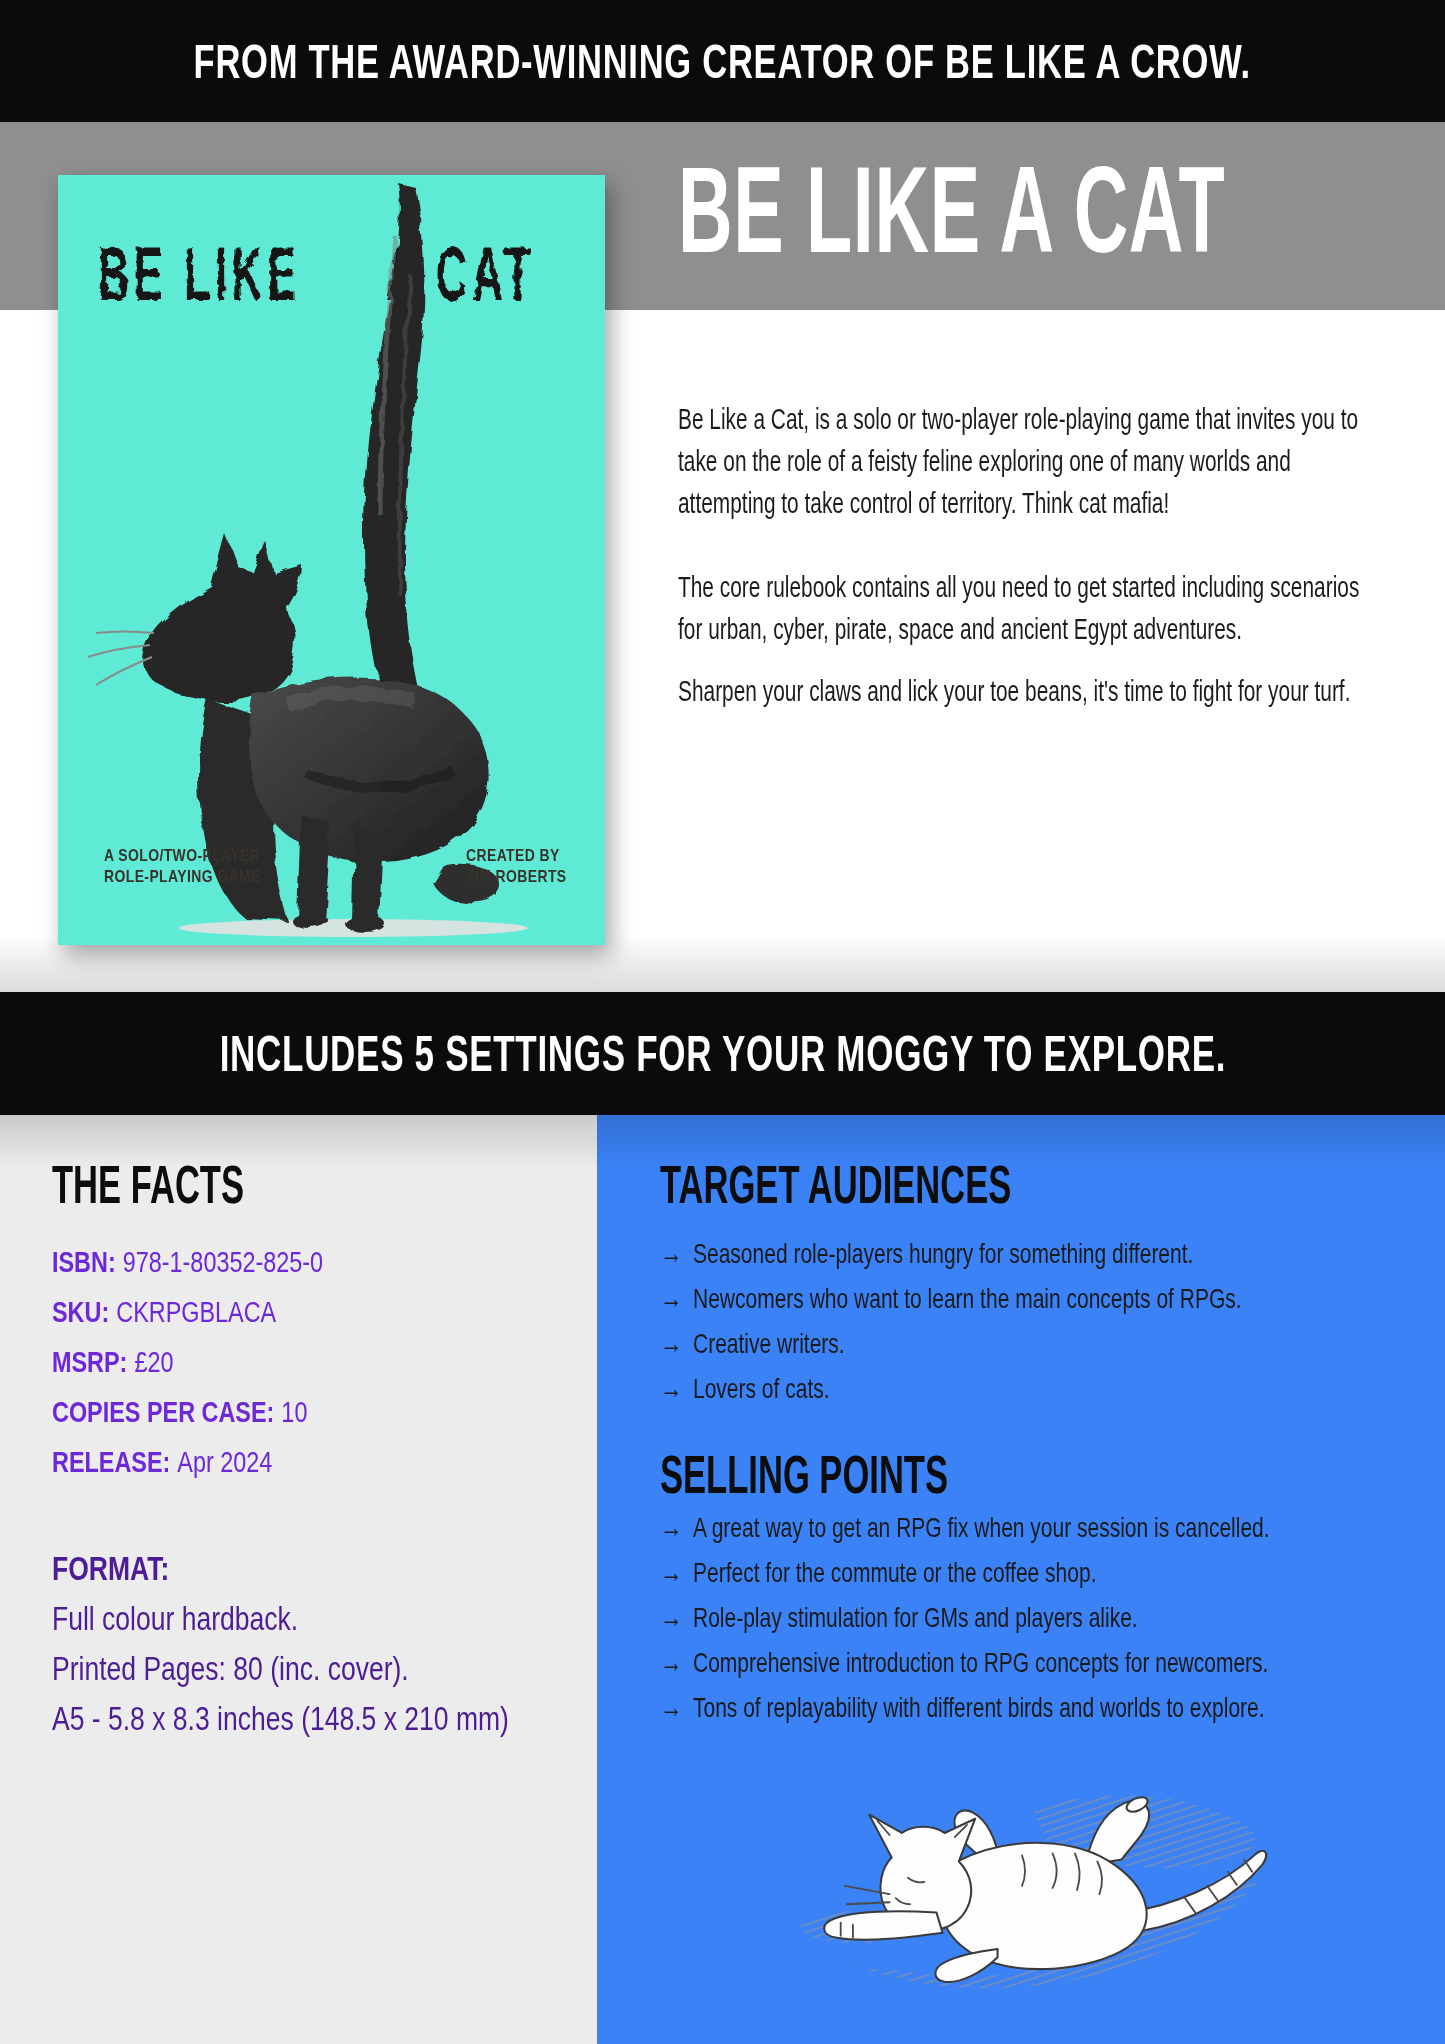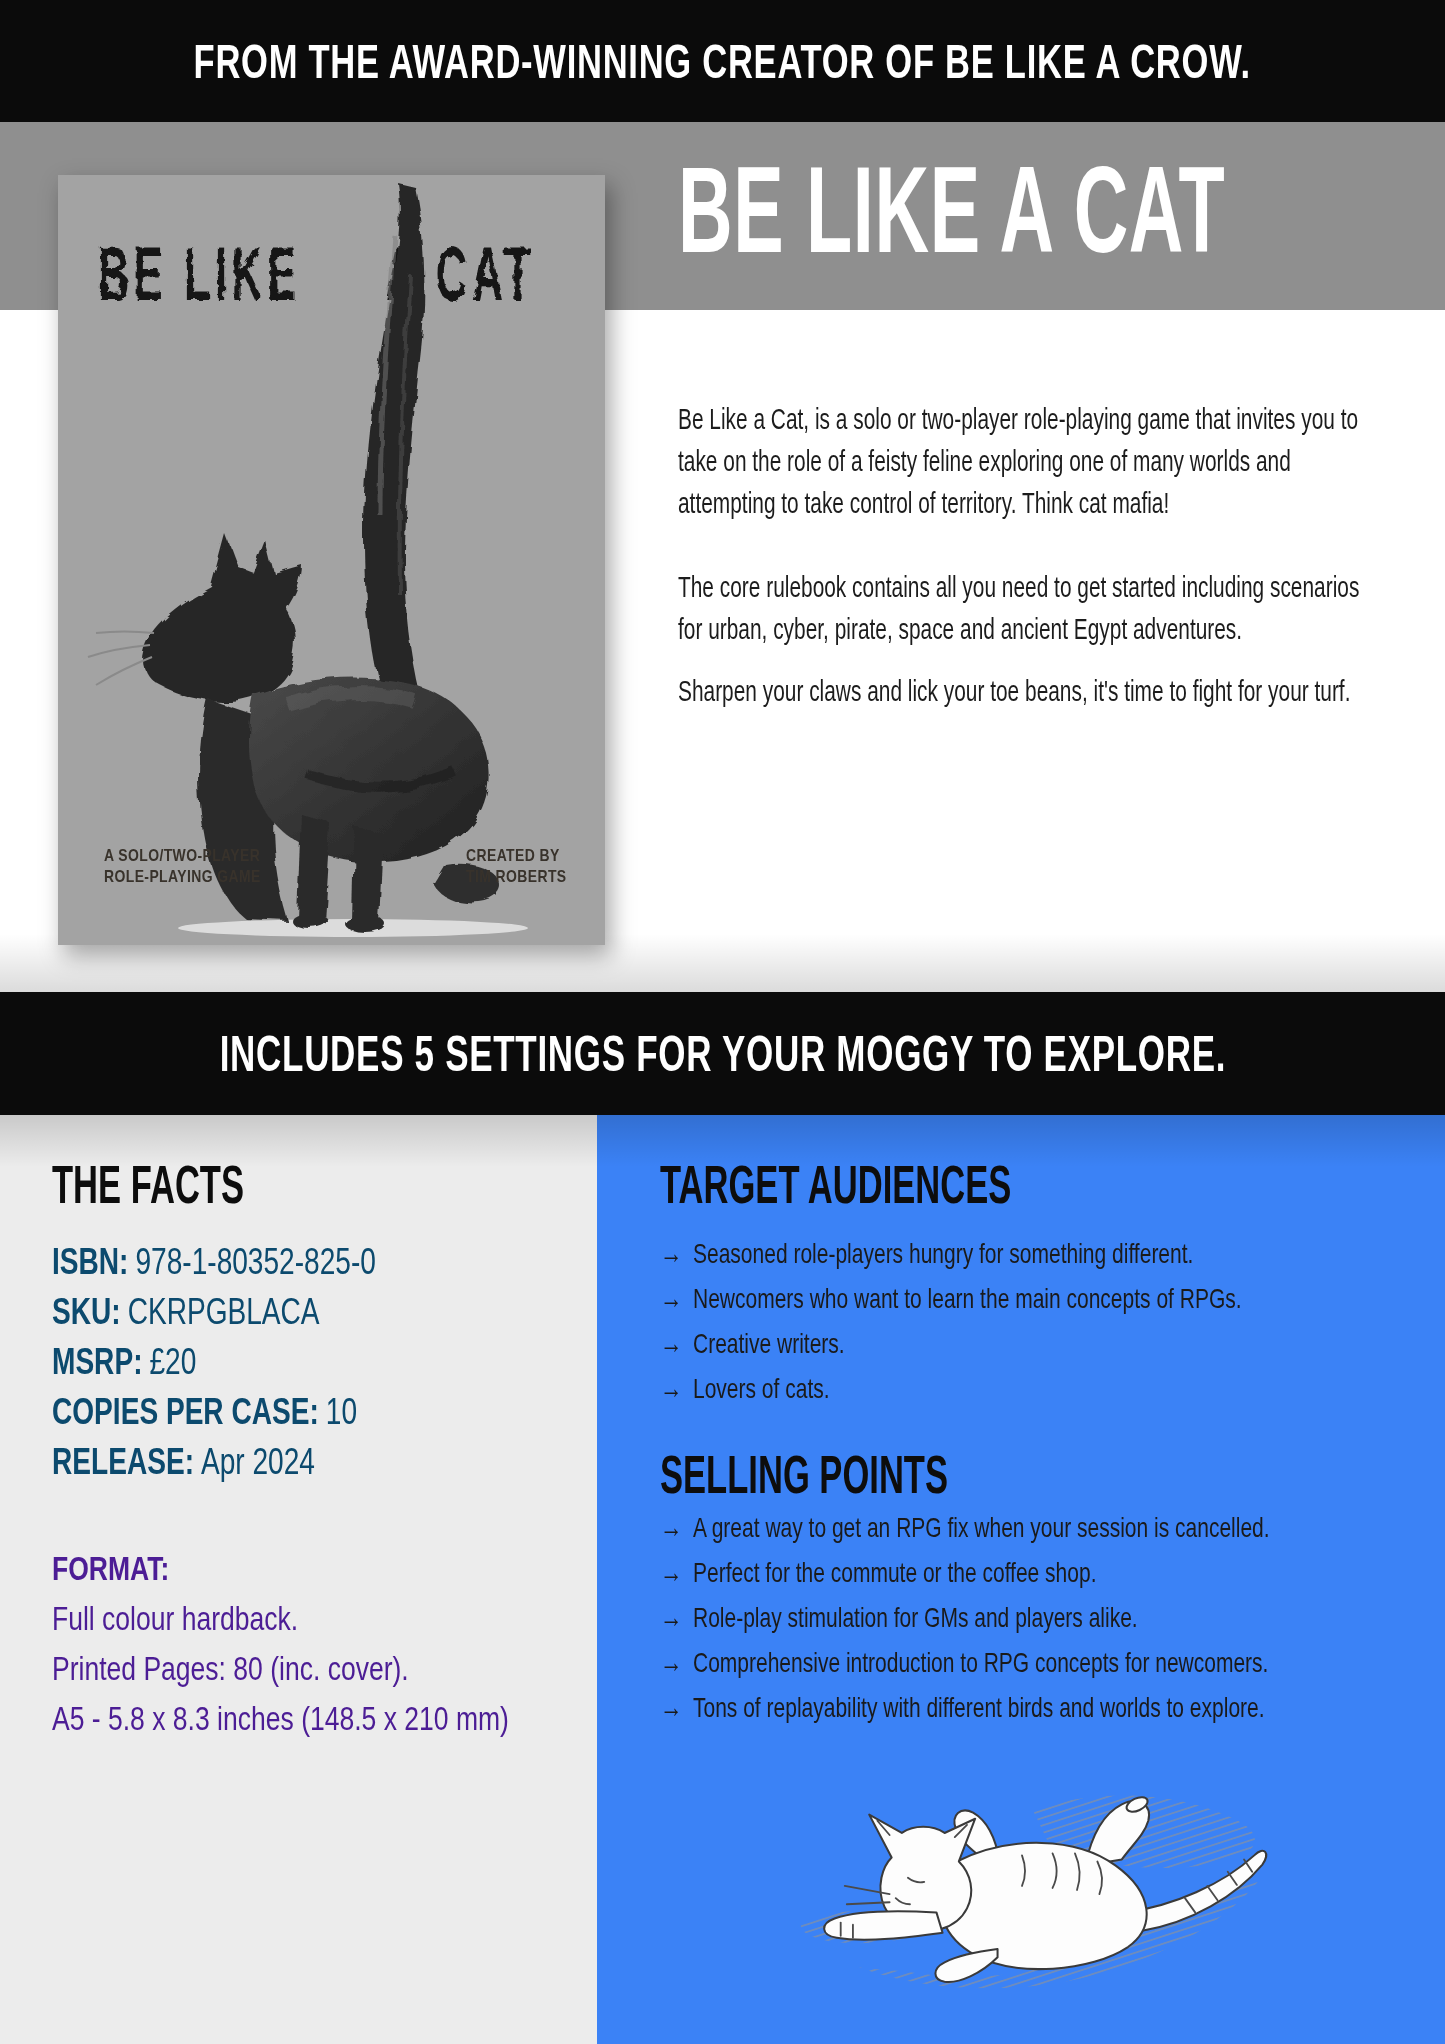--- a/index.html
+++ b/index.html
@@ -25,21 +25,21 @@
   #gray-band { position:absolute; left:0; top:122px; width:1445px; height:188px; background:#8f8f8f; }
   #hero-title {
     position:absolute; left:678px; top:140px; color:#ffffff; font-weight:700;
     font-size:122px; letter-spacing:1px; white-space:nowrap;
     transform:scaleX(0.62); transform-origin:left top; z-index:3;
   }
 
   
   #cover {
     position:absolute; left:58px; top:175px; width:547px; height:770px;
-    background:#a3a3a3; box-shadow:6px 10px 22px rgba(0,0,0,0.35); z-index:4;
+    background:#5eead4; box-shadow:6px 10px 22px rgba(0,0,0,0.35); z-index:4;
   }
   .credit {
     position:absolute; bottom:58px; font-size:17px; font-weight:700; line-height:21px;
     color:#38322b; letter-spacing:0.5px; white-space:nowrap;
     transform:scaleX(0.82); transform-origin:left bottom;
   }
   #credit-left { left:46px; }
   #credit-right { left:408px; }
 
   
@@ -61,21 +61,21 @@
   #col-right { position:absolute; left:597px; top:0; width:848px; height:929px; background:#3b82f6; }
   #shade-below {
     position:absolute; left:0; top:0; width:1445px; height:52px; z-index:3; pointer-events:none;
     background:linear-gradient(180deg, rgba(0,0,0,0.15) 0%, rgba(0,0,0,0) 100%);
   }
   .section-heading {
     position:absolute; font-weight:700; font-size:54px; color:#0d0d0d;
     white-space:nowrap; transform:scaleX(0.64); transform-origin:left top;
   }
   #facts-heading { left:52px; top:38px; }
-  #facts-list { position:absolute; left:52px; top:122px; font-size:36px; color:#0c4a6e; }
+  #facts-list { position:absolute; left:52px; top:122px; font-size:30px; color:#6d28d9; }
   .fact-row { line-height:50px; white-space:nowrap; transform:scaleX(0.78); transform-origin:left top; }
   .fact-label { font-weight:700; margin-right:9px; }
   #format-block { position:absolute; left:52px; top:428px; font-size:34px; color:#4c1d95; }
   #format-block .fact-row { line-height:50px; }
 
   #aud-heading { left:63px; top:38px; }
   #aud-list { position:absolute; left:63px; top:116px; }
   #sell-heading { left:63px; top:328px; }
   #sell-list { position:absolute; left:63px; top:390px; }
   .bullet-row {

